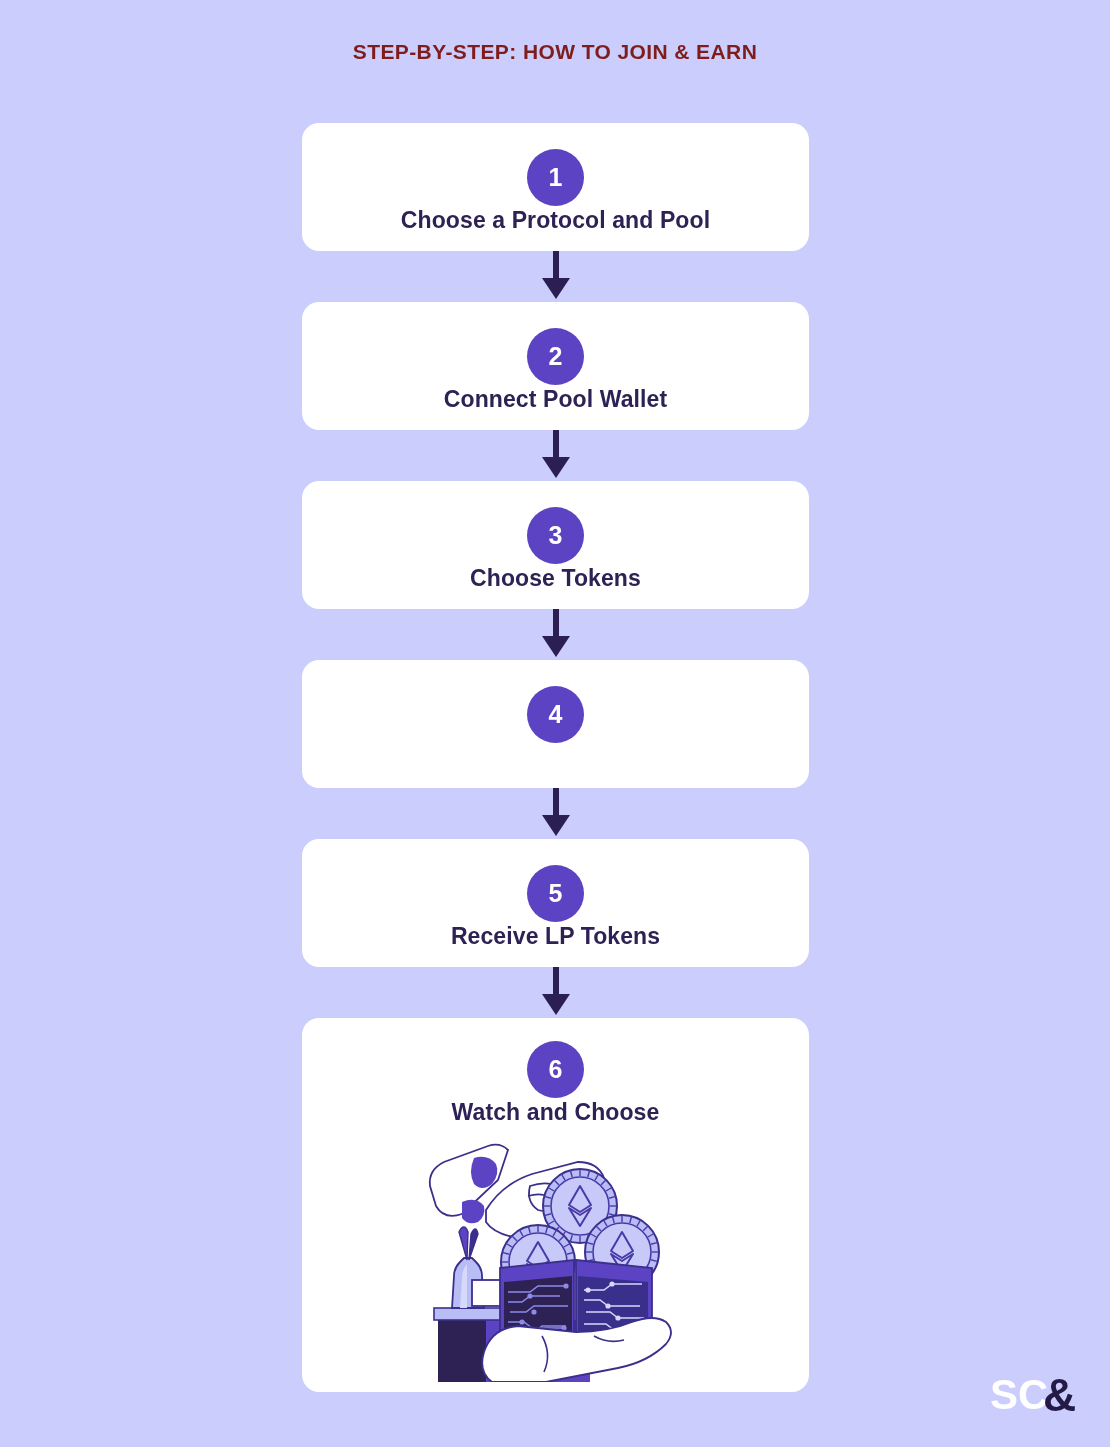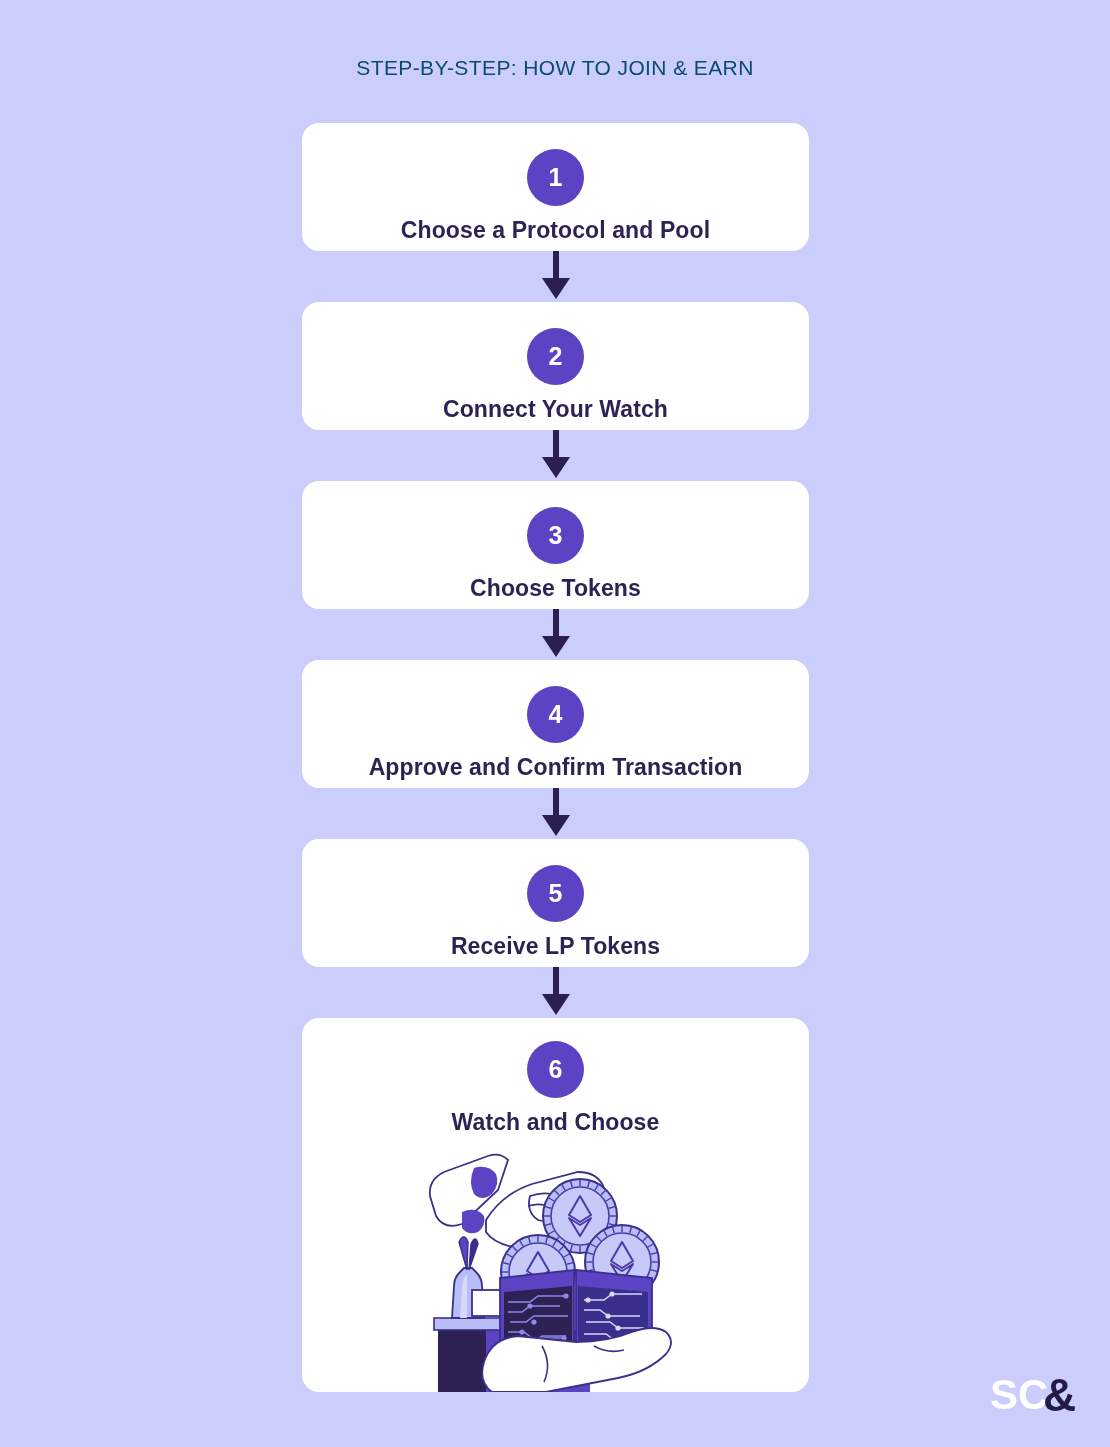--- a/index.html
+++ b/index.html
@@ -5,26 +5,26 @@
   * { margin:0; padding:0; box-sizing:border-box; }
   html, body { width:1110px; height:1447px; }
   body {
     background:#CBCDFC;
     font-family:"Liberation Sans", sans-serif;
     position:relative;
     overflow:hidden;
   }
   #page-title {
     position:absolute;
-    top:56px; left:0; width:1110px;
+    top:40px; left:0; width:1110px;
     text-align:center;
     font-size:21px;
-    font-weight:normal;
+    font-weight:bold;
     letter-spacing:0.4px;
-    color:#0c4a6e;
+    color:#7f1d1d;
   }
   .flow {
     position:absolute;
     left:302px;
     top:123px;
     width:507px;
   }
   .step-card {
     background:#FFFFFF;
     border-radius:17px;
@@ -40,21 +40,21 @@
     background:#5B43C4;
     color:#FFFFFF;
     font-size:25px;
     font-weight:bold;
     display:flex;
     align-items:center;
     justify-content:center;
     line-height:1;
   }
   .step-label {
-    margin-top:11px;
+    margin-top:1px;
     font-size:23px;
     font-weight:bold;
     color:#2E2255;
     text-align:center;
     letter-spacing:0.1px;
   }
   .card-1, .card-2, .card-3, .card-4, .card-5 { padding:26px 20px 0 20px; }
   .card-1 { height:128px; }
   .card-2 { height:128px; }
   .card-3 { height:128px; }
@@ -101,21 +101,21 @@
 
   <div class="arrow">
     <svg width="34" height="51" viewBox="0 0 34 51">
       <rect x="14" y="0" width="6" height="28" fill="#2A1E52"></rect>
       <polygon points="3,27 31,27 17,48" fill="#2A1E52"></polygon>
     </svg>
   </div>
 
   <div class="step-card card-2">
     <div class="step-badge">2</div>
-    <div class="step-label">Connect Your Watch</div>
+    <div class="step-label">Connect Pool Wallet</div>
   </div>
 
   <div class="arrow">
     <svg width="34" height="51" viewBox="0 0 34 51">
       <rect x="14" y="0" width="6" height="28" fill="#2A1E52"></rect>
       <polygon points="3,27 31,27 17,48" fill="#2A1E52"></polygon>
     </svg>
   </div>
 
   <div class="step-card card-3">
@@ -125,21 +125,20 @@
 
   <div class="arrow">
     <svg width="34" height="51" viewBox="0 0 34 51">
       <rect x="14" y="0" width="6" height="28" fill="#2A1E52"></rect>
       <polygon points="3,27 31,27 17,48" fill="#2A1E52"></polygon>
     </svg>
   </div>
 
   <div class="step-card card-4">
     <div class="step-badge">4</div>
-    <div class="step-label">Approve and Confirm Transaction</div>
   </div>
 
   <div class="arrow">
     <svg width="34" height="51" viewBox="0 0 34 51">
       <rect x="14" y="0" width="6" height="28" fill="#2A1E52"></rect>
       <polygon points="3,27 31,27 17,48" fill="#2A1E52"></polygon>
     </svg>
   </div>
 
   <div class="step-card card-5">

